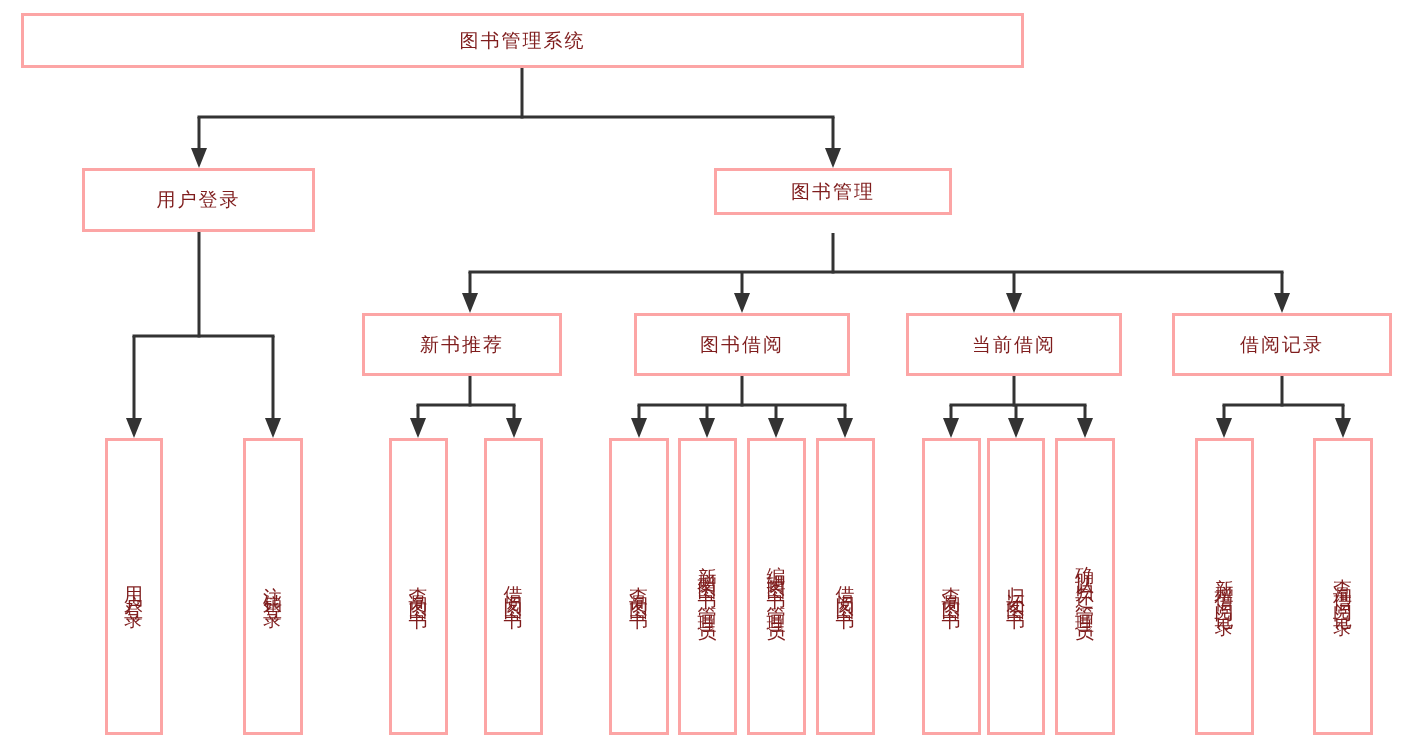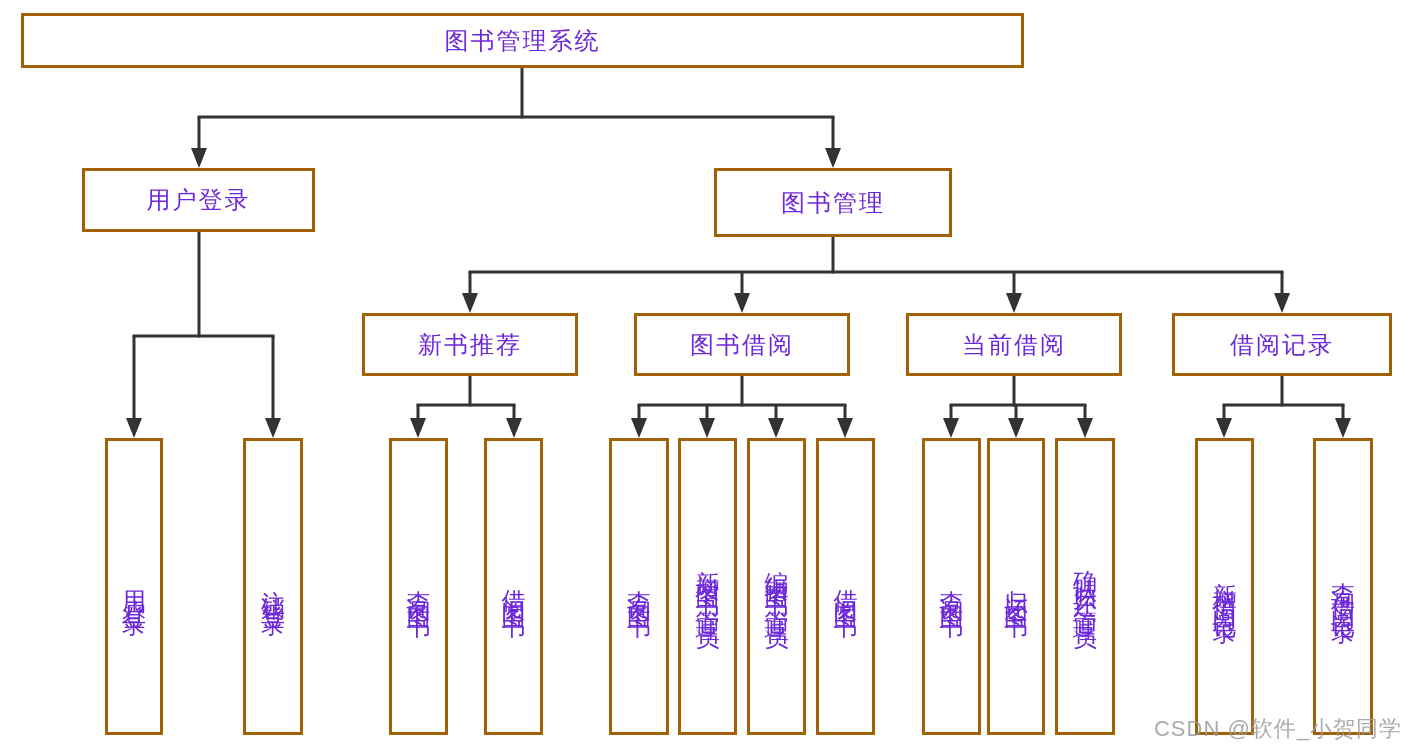--- a/index.html
+++ b/index.html
@@ -4,36 +4,36 @@
 <style>
   html,body{margin:0;padding:0;background:#ffffff;}
   .stage{
     position:relative;width:1405px;height:747px;background:#ffffff;
     font-family:"Liberation Sans","DejaVu Sans",sans-serif;color:#3a3a3a;overflow:hidden;
   }
   .lines{position:absolute;left:0;top:0;width:1405px;height:747px;pointer-events:none;}
   .lines line{stroke:#333333;stroke-width:3;}
   .lines polygon{fill:#333333;stroke:none;}
   .box{
-    position:absolute;box-sizing:border-box;border:3px solid #a16207;background:#ffffff;
+    position:absolute;box-sizing:border-box;border:3px solid #fca5a5;background:#ffffff;
     display:flex;align-items:center;justify-content:center;
-    font-size:24px;letter-spacing:2px;color:#6d28d9;z-index:1;white-space:nowrap;
+    font-size:19px;letter-spacing:2px;color:#7f1d1d;z-index:1;white-space:nowrap;
   }
   .vbox span{
     writing-mode:vertical-rl;text-orientation:mixed;
     letter-spacing:8px;line-height:1;white-space:nowrap;
   }
   
   .n-root{left:21px;top:13px;width:1003px;height:55px;}
   
   .n-login{left:82px;top:168px;width:233px;height:64px;}
-  .n-mgmt{left:714px;top:168px;width:238px;height:69px;}
+  .n-mgmt{left:714px;top:168px;width:238px;height:47px;}
   
   .n-l3{top:313px;height:63px;}
-  .n-recommend{left:362px;width:216px;}
+  .n-recommend{left:362px;width:200px;}
   .n-borrowmod{left:634px;width:216px;}
   .n-current{left:906px;width:216px;}
   .n-records{left:1172px;width:220px;}
   
   .leaf{top:438px;height:297px;width:59px;}
   .lf-g1a{left:105px;width:58px;}
   .lf-g1b{left:243px;width:60px;}
   .lf-g2a{left:389px;}
   .lf-g2b{left:484px;}
   .lf-g3a{left:609px;width:60px;}
@@ -176,14 +176,13 @@
     <span>确认归还（管理员）</span>
   </div>
 
   <div class="box vbox leaf lf-g5a">
     <span>新增借阅记录</span>
   </div>
   <div class="box vbox leaf lf-g5b">
     <span>查询借阅记录</span>
   </div>
 
-  <div class="watermark">CSDN @软件_小贺同学</div>
 </div>
 
 </body></html>

